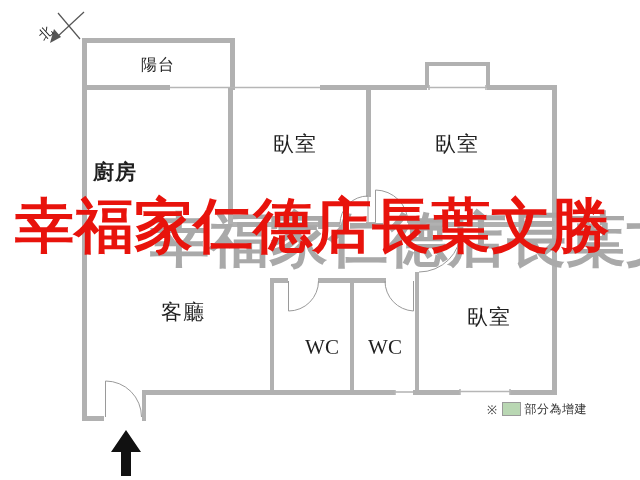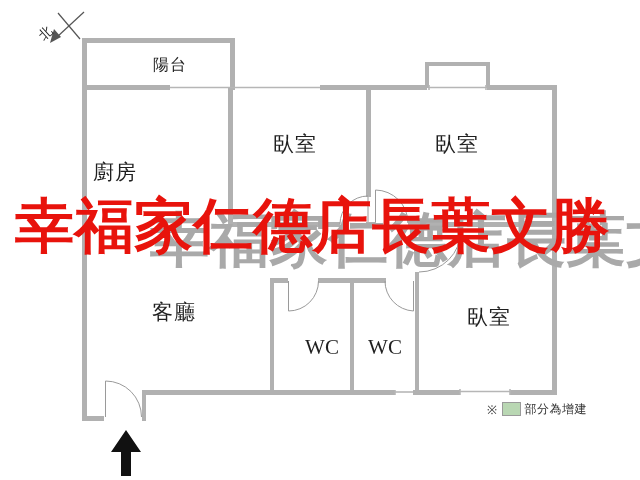--- a/index.html
+++ b/index.html
@@ -120,26 +120,26 @@
       <line x1="84" y1="12" x2="57" y2="37"></line>
       <line x1="58" y1="13" x2="80" y2="39"></line>
       <polygon points="50,43 61,37 54,29" fill="#555" stroke="none"></polygon>
     </g>
 
     <polygon points="126,430 111,452 121,452 121,476 131,476 131,452 141,452" fill="#111" stroke="none"></polygon>
   </svg>
 
   <div class="label" style="left:46px;top:33px;font-size:13px;transform:translate(-50%,-50%) rotate(-42deg);">北</div>
 
-  <div class="label big" style="left:170px;top:65px;">陽台</div>
-  <div class="label" style="left:115px;top:172px;">廚房</div>
+  <div class="label big" style="left:158px;top:65px;">陽台</div>
+  <div class="label" style="left:115px;top:172px;font-weight:bold;">廚房</div>
   <div class="label" style="left:295px;top:144px;">臥室</div>
   <div class="label" style="left:457px;top:144px;">臥室</div>
   <div class="label" style="left:489px;top:317px;">臥室</div>
-  <div class="label" style="left:174px;top:312px;">客廳</div>
+  <div class="label" style="left:183px;top:312px;">客廳</div>
   <div class="label" style="left:322px;top:347px;letter-spacing:0;">WC</div>
   <div class="label" style="left:385px;top:347px;letter-spacing:0;">WC</div>
 
   <div class="legend" style="left:487px;top:401px;">
     <div class="row">
       <span>※</span>
       <span class="swatch"></span>
       <span>部分為增建</span>
     </div>
   </div>

